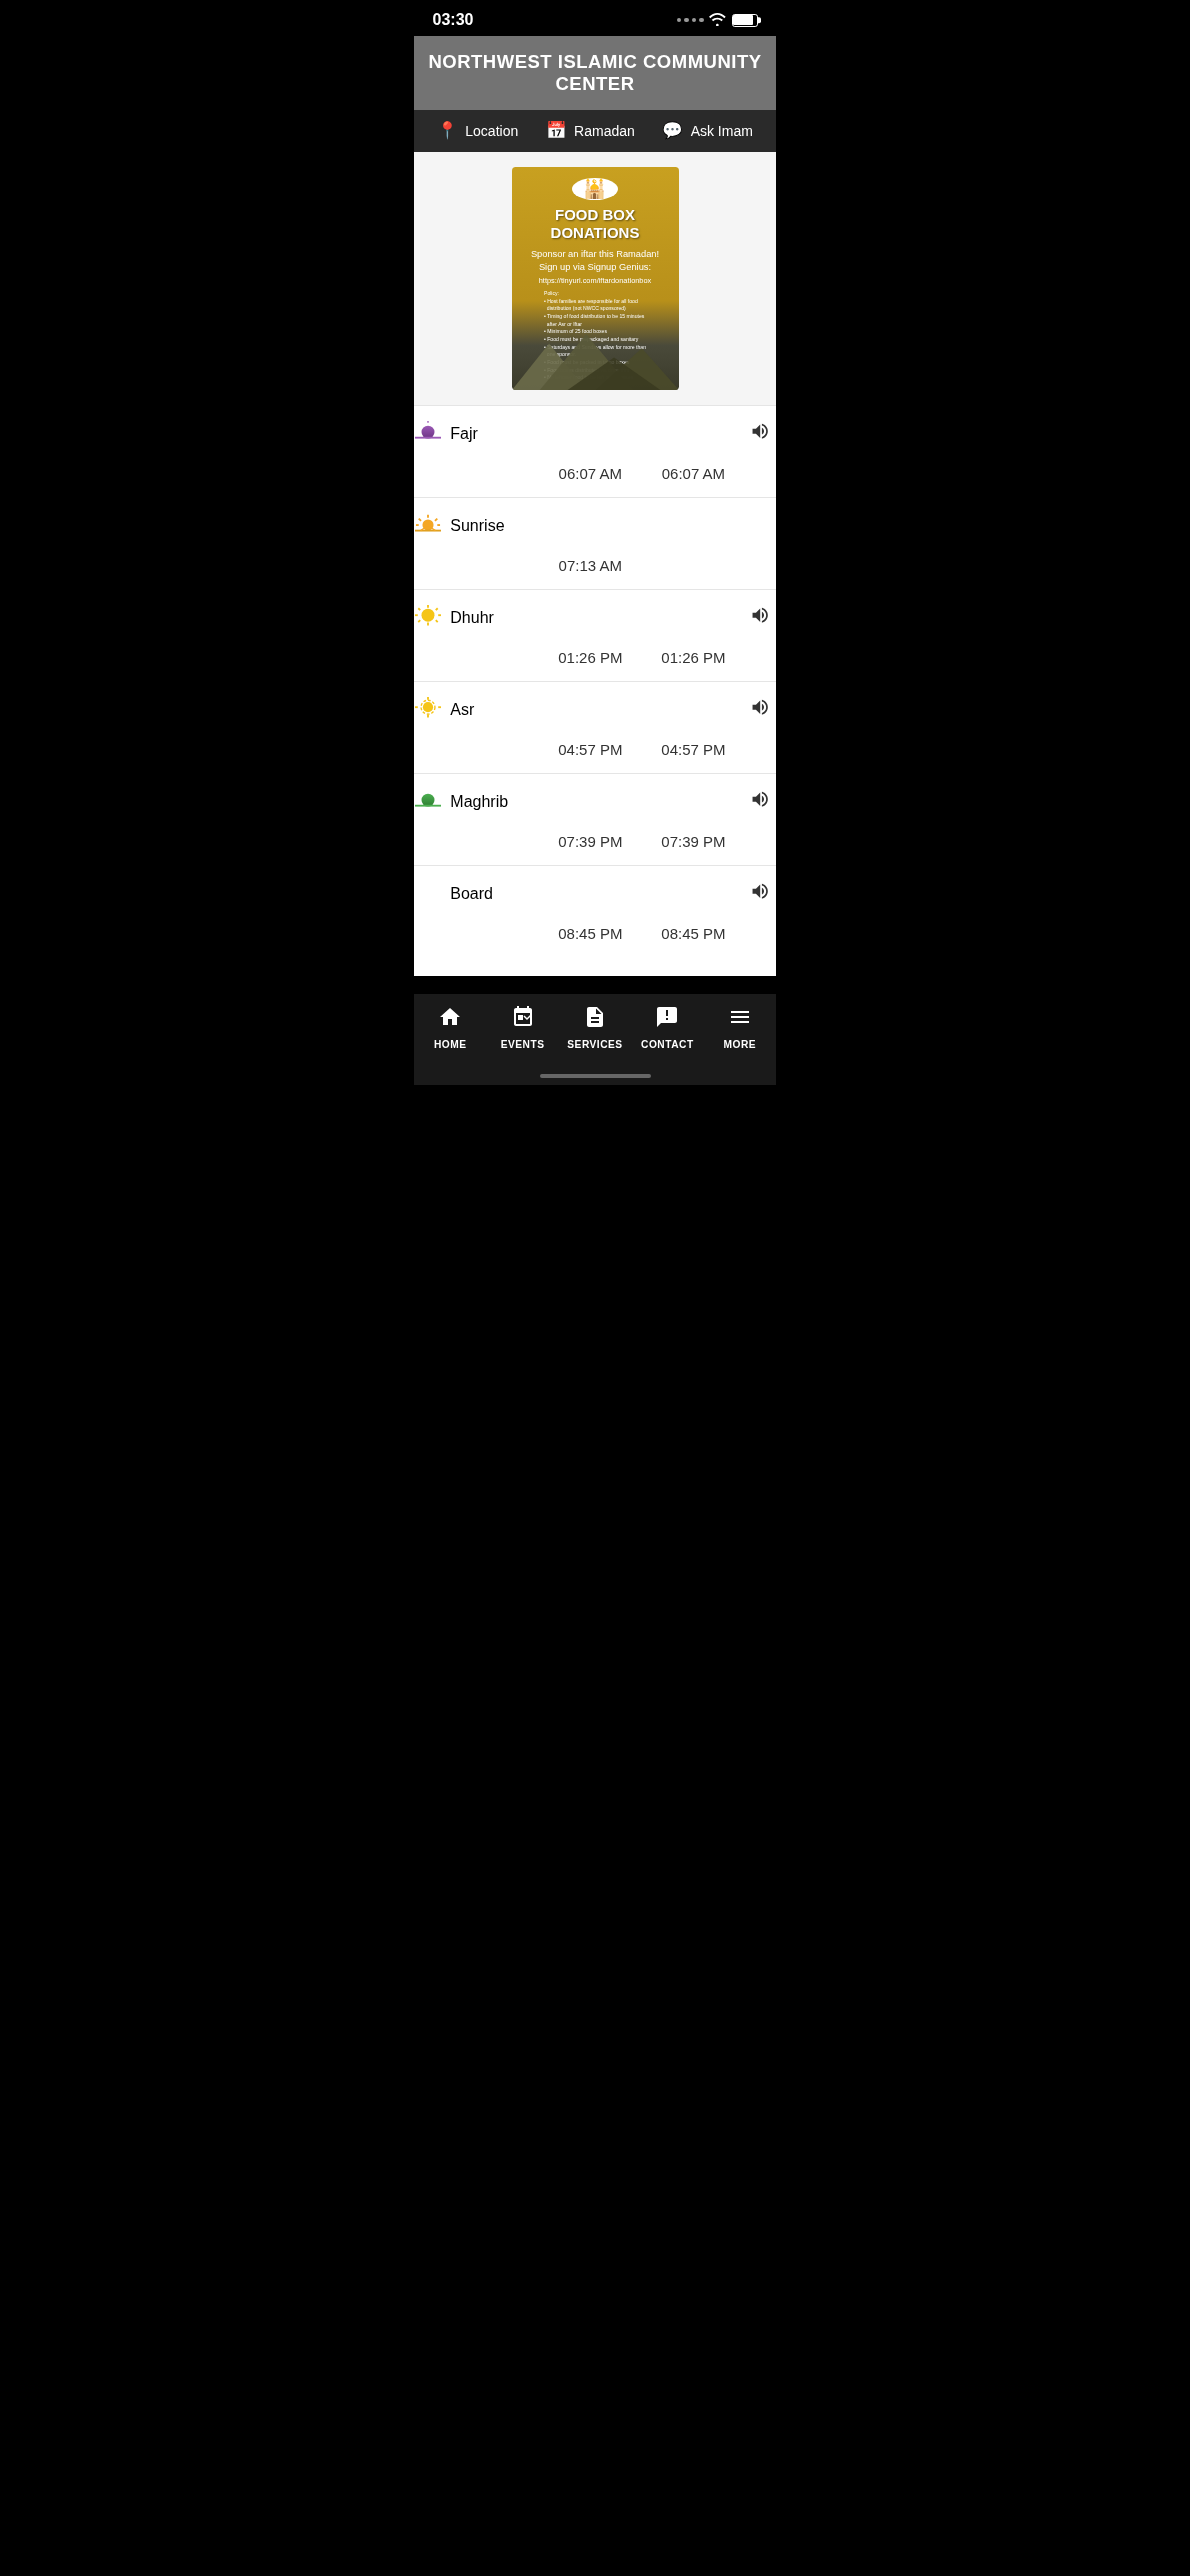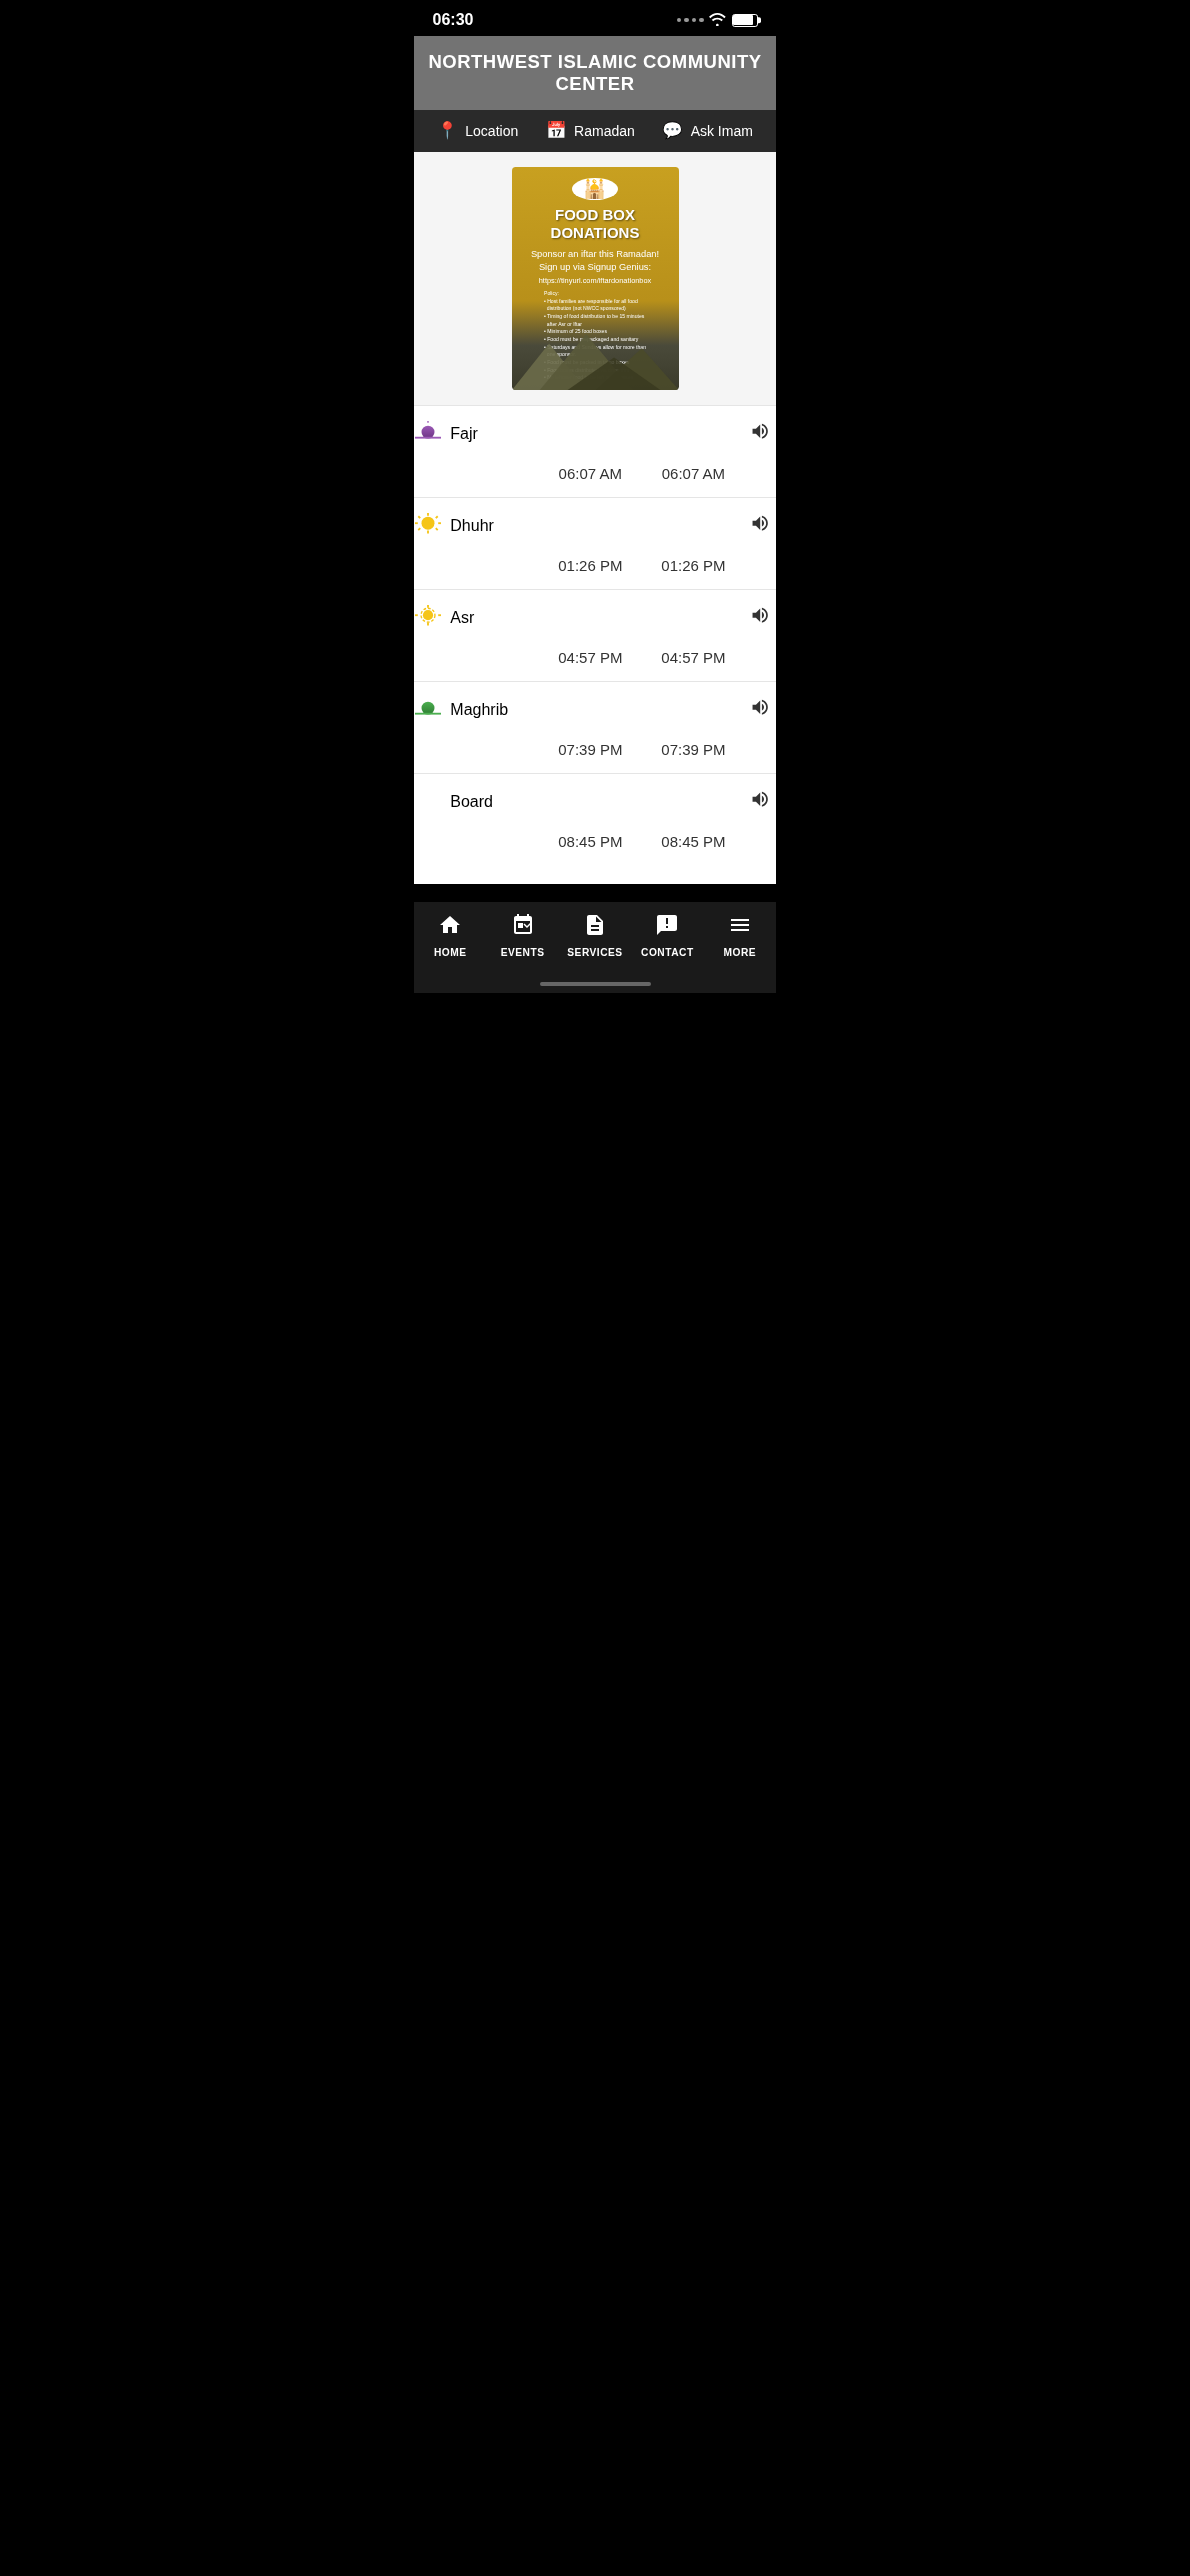--- a/index.html
+++ b/index.html
@@ -301,21 +301,21 @@
     
     .mountain-svg {
       width: 100%;
       height: 65px;
     }
   </style>
 </head>
 <body>
 
 <div class="status-bar">
-  <span class="status-time">06:30</span>
+  <span class="status-time">03:30</span>
   <div class="status-icons">
     <div class="signal-dots">
       <div class="signal-dot"></div>
       <div class="signal-dot"></div>
       <div class="signal-dot"></div>
       <div class="signal-dot"></div>
     </div>
     <span class="wifi-icon">
       <svg width="16.7" height="13" viewBox="0 0 18 14" fill="white">
         <path d="M9 11.5c-.8 0-1.5.7-1.5 1.5s.7 1.5 1.5 1.5 1.5-.7 1.5-1.5-.7-1.5-1.5-1.5zm-4.5-2.7c1.1-1.2 2.7-1.9 4.5-1.9s3.4.7 4.5 1.9l1.5-1.6C13.3 5.8 11.3 5 9 5s-4.3.8-6 2.2l1.5 1.6zm-3-3.2C3.8 3.4 6.3 2 9 2s5.2 1.4 7.5 3.6L18 4C15.4 1.5 12.3 0 9 0S2.6 1.5 0 4l1.5 1.6z"></path>
@@ -406,20 +406,40 @@
       <div class="prayer-time">06:07 AM</div>
       <div class="prayer-time">06:07 AM</div>
       <div class="prayer-sound">
         <svg width="20.4" height="20.4" viewBox="0 0 24 24" fill="#333">
           <path d="M3 9v6h4l5 5V4L7 9H3zm13.5 3c0-1.77-1.02-3.29-2.5-4.03v8.05c1.48-.73 2.5-2.25 2.5-4.02z"></path>
           <path d="M14 3.23v2.06c2.89.86 5 3.54 5 6.71s-2.11 5.85-5 6.71v2.06c4.01-.91 7-4.49 7-8.77s-2.99-7.86-7-8.77z"></path>
         </svg>
       </div>
     </div>
 
+    <div class="prayer-row">
+      <div class="prayer-icon-name">
+        <span class="prayer-emoji">
+          <svg width="26" height="20.4" viewBox="0 0 28 22" xmlns="http://www.w3.org/2000/svg">
+            <circle cx="14" cy="13" r="6" fill="#f4a724"></circle>
+            <line x1="14" y1="2" x2="14" y2="5" stroke="#f4a724" stroke-width="2"></line>
+            <line x1="4" y1="6" x2="6.5" y2="8.5" stroke="#f4a724" stroke-width="2"></line>
+            <line x1="24" y1="6" x2="21.5" y2="8.5" stroke="#f4a724" stroke-width="2"></line>
+            <line x1="1" y1="13" x2="4" y2="13" stroke="#f4a724" stroke-width="2"></line>
+            <line x1="27" y1="13" x2="24" y2="13" stroke="#f4a724" stroke-width="2"></line>
+            <line x1="0" y1="19" x2="28" y2="19" stroke="#e0a020" stroke-width="2"></line>
+            <path d="M6 19 Q14 12 22 19" fill="none" stroke="#f4a724" stroke-width="1.5"></path>
+          </svg>
+        </span>
+        <span class="prayer-name">Sunrise</span>
+      </div>
+      <div class="prayer-time">07:13 AM</div>
+      <div class="prayer-time-empty"></div>
+      <div class="prayer-sound-empty"></div>
+    </div>
 
     <div class="prayer-row">
       <div class="prayer-icon-name">
         <span class="prayer-emoji">
           <svg width="26" height="20.4" viewBox="0 0 28 22" xmlns="http://www.w3.org/2000/svg">
             <circle cx="14" cy="11" r="7" fill="#f5c518"></circle>
             <line x1="14" y1="0" x2="14" y2="3" stroke="#f5c518" stroke-width="2"></line>
             <line x1="14" y1="19" x2="14" y2="22" stroke="#f5c518" stroke-width="2"></line>
             <line x1="0" y1="11" x2="3" y2="11" stroke="#f5c518" stroke-width="2"></line>
             <line x1="25" y1="11" x2="28" y2="11" stroke="#f5c518" stroke-width="2"></line>

